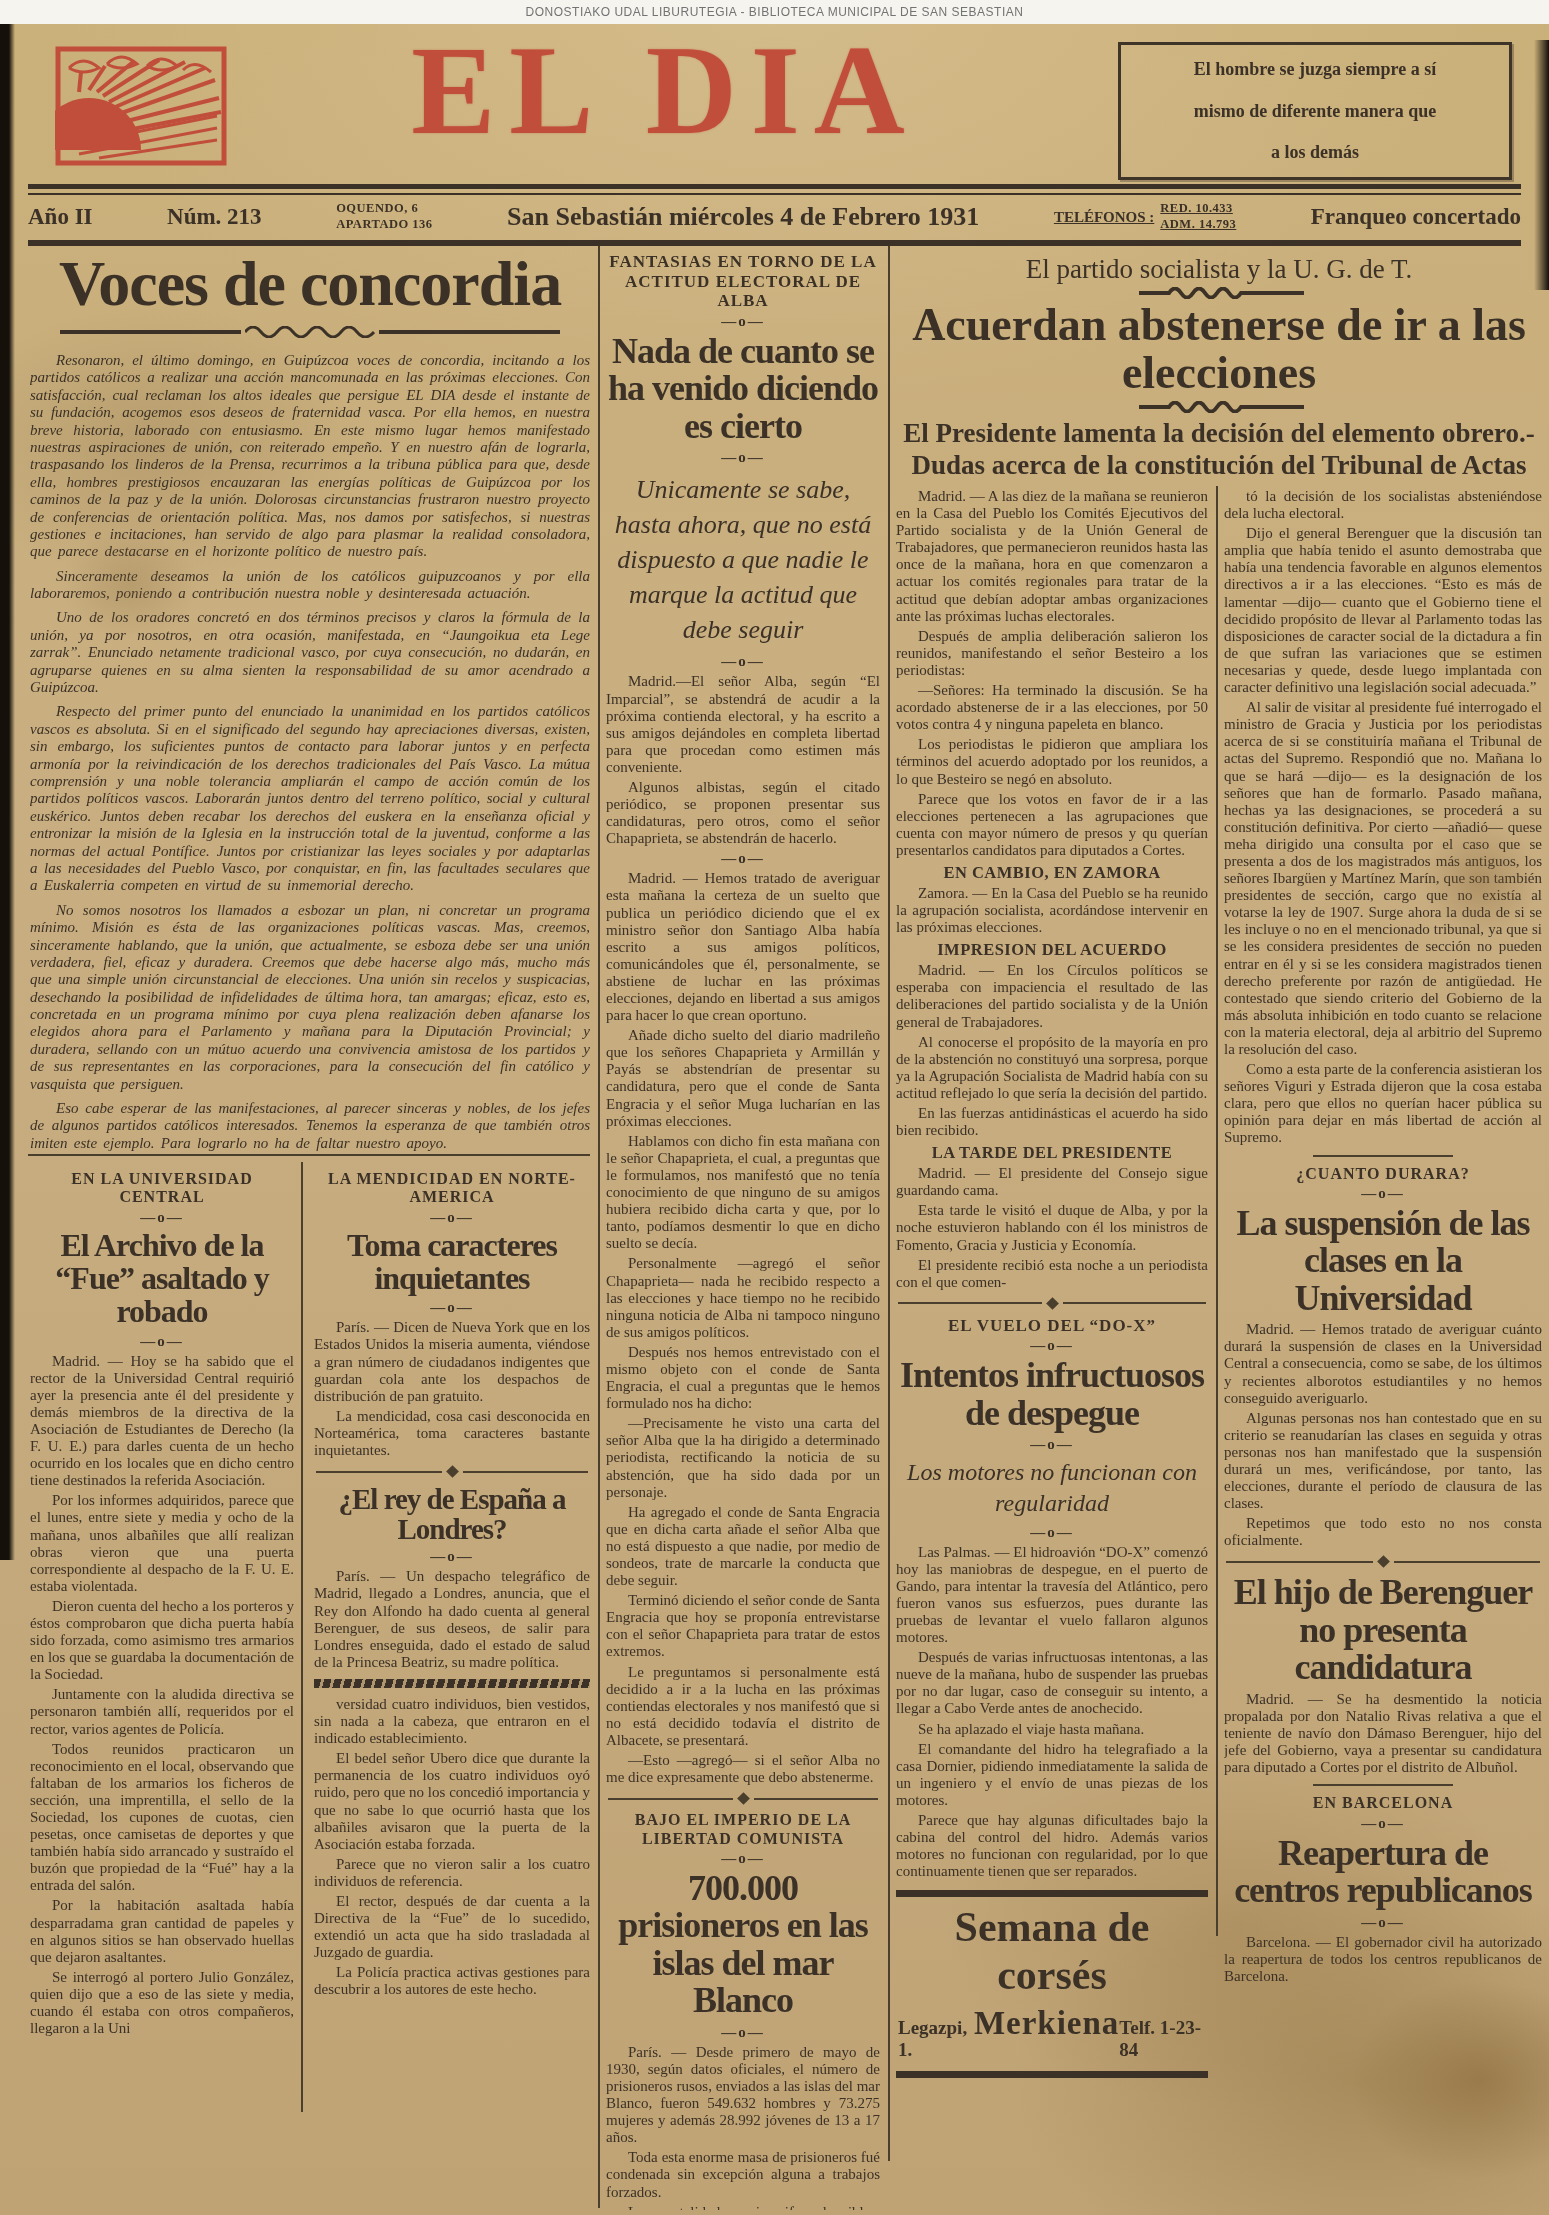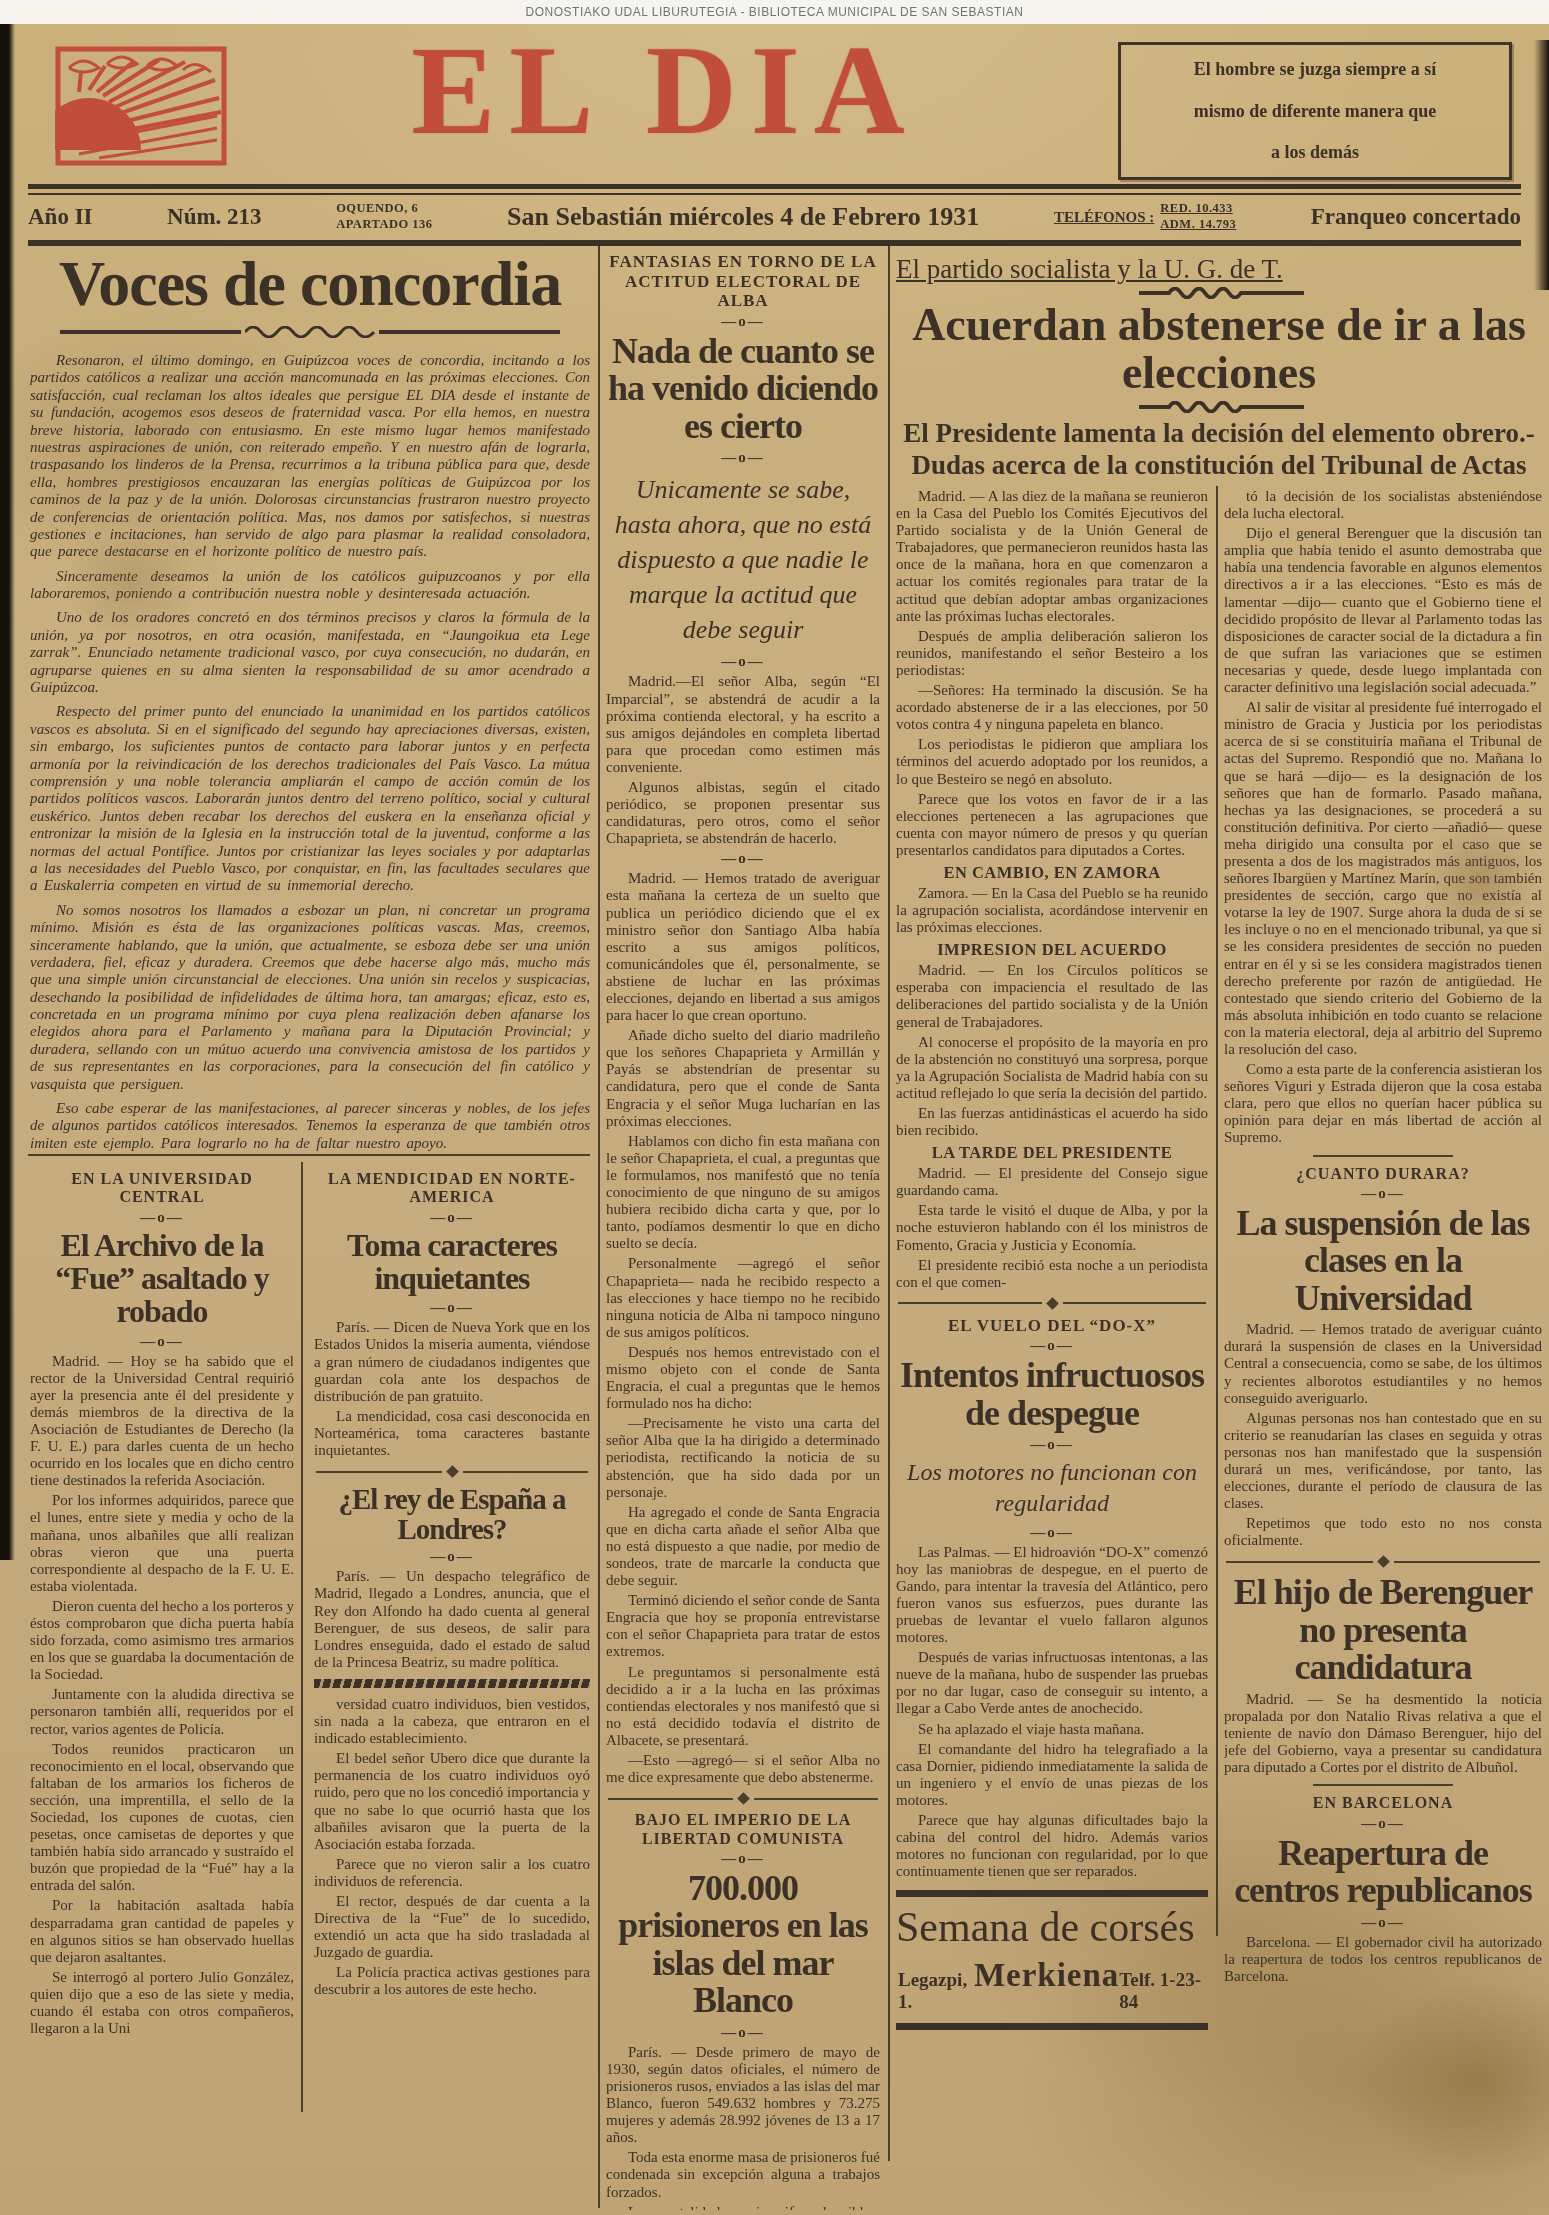--- a/index.html
+++ b/index.html
@@ -56,28 +56,28 @@
   .squig:before,.squig:after{content:"";flex:1;border-top:4px solid #3b3126;}
   .squig svg{margin:0 4px;}
   .wavectr{display:flex;justify-content:center;margin:2px 0;}
   .drule{display:flex;align-items:center;margin:8px 2px;}
   .drule:before,.drule:after{content:"";flex:1;border-top:2px solid #4a3e2d;}
   .drule .di{width:9px;height:9px;background:#4a3e2d;transform:rotate(45deg);margin:0 6px;flex:none;}
   .chunk{height:9px;margin:8px 0;background:repeating-linear-gradient(105deg,#3b3126 0 7px,rgba(59,49,38,.15) 7px 10px);}
   .shortrule{width:140px;margin:8px auto;border-top:2px solid #4a3e2d;}
   .thick{height:7px;background:#3b3126;margin:10px 0 6px;}
   
-  #righthead .kick{font-size:27px;font-weight:400;margin:0;text-decoration:underline;}
+  #righthead .kick{font-size:27px;font-weight:400;text-align:center;margin:0;}
   #righthead .hl{font-size:46px;letter-spacing:0;}
   #righthead .deckb{font-weight:700;font-size:27px;text-align:center;line-height:1.2;margin-top:4px;}
   
   .bigdeck{font-style:italic;font-size:26px;text-align:center;line-height:1.35;margin:6px 0;}
   .middeck{font-style:italic;font-size:24px;text-align:center;line-height:1.3;margin:4px 0;}
   
-  #ad .t{font-size:42px;font-weight:400;text-align:left;margin:2px 0 6px;}
+  #ad .t{font-size:42px;font-weight:700;text-align:center;margin:2px 0 6px;}
   #ad .row{display:flex;align-items:baseline;justify-content:space-between;padding:0 2px;}
   #ad .addr{font-size:19px;font-weight:700;}
   #ad .brand{font-size:33px;font-weight:700;letter-spacing:1px;}
   #ad .tel{font-size:19px;font-weight:700;}
   .stain{position:absolute;border-radius:50%;pointer-events:none;}
 </style>
 </head>
 <body>
 
 <div id="page">

